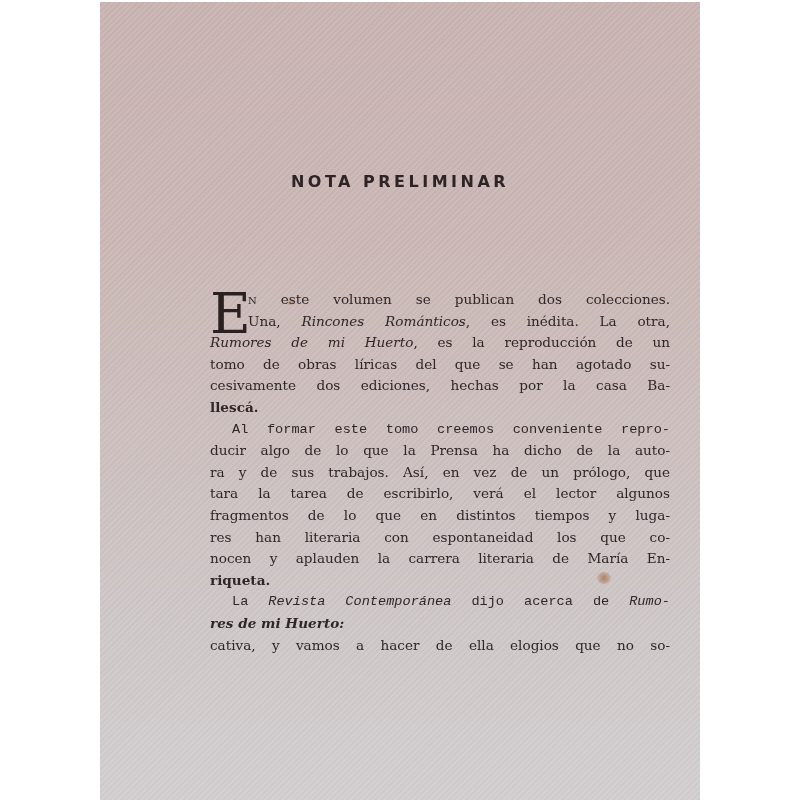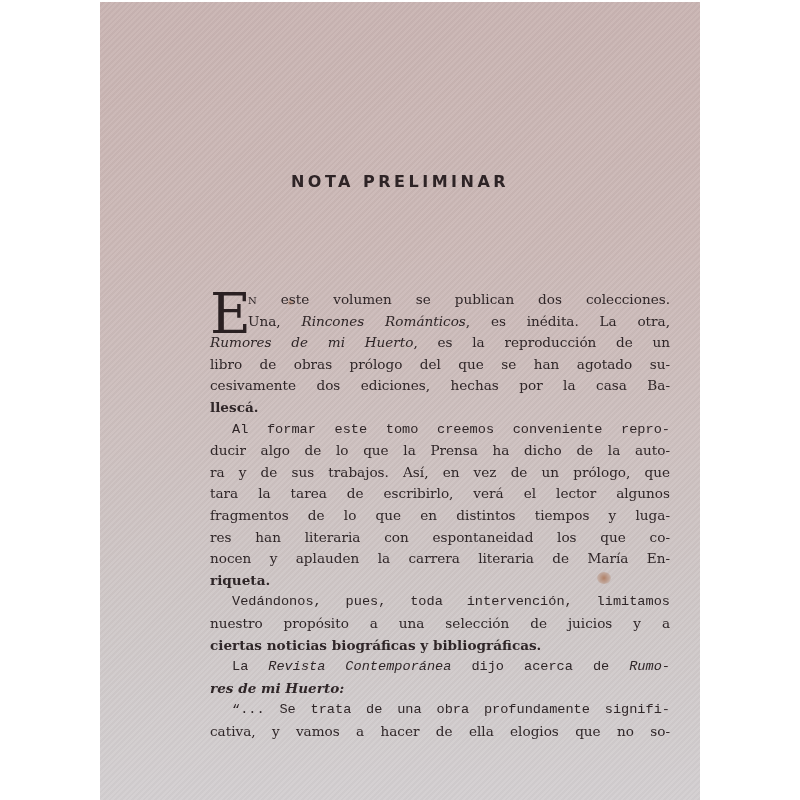--- a/index.html
+++ b/index.html
@@ -51,41 +51,35 @@
 <div class="page">
   <div class="stain2"></div>
   <div class="stain"></div>
   <div class="title">NOTA PRELIMINAR</div>
   <div class="text" id="body-text">
       <div style="position: relative;">
         <span class="dropcap">E</span>
         <span class="line after-cap"><span class="sc">N</span><span> este volumen se publican dos colecciones.</span></span>
         <span class="line after-cap"><span>Una, </span><i>Rincones Románticos</i><span>, es inédita. La otra,</span></span>
         <span class="line"><i>Rumores de mi Huerto</i><span>, es la reproducción de un</span></span>
-        <span class="line"><span>libro de obras prólogo del que se han agotado su-</span></span>
+        <span class="line"><span>tomo de obras líricas del que se han agotado su-</span></span>
         <span class="line"><span>cesivamente dos ediciones, hechas por la casa Ba-</span></span>
         <span class="line last"><span>llescá.</span></span>
       </div>
       <div style="position: relative;">
         <span class="line indent"><span>Al formar este tomo creemos conveniente repro-</span></span>
         <span class="line"><span>ducir algo de lo que la Prensa ha dicho de la auto-</span></span>
         <span class="line"><span>ra y de sus trabajos. Así, en vez de un prólogo, que</span></span>
         <span class="line"><span>tara la tarea de escribirlo, verá el lector algunos</span></span>
         <span class="line"><span>fragmentos de lo que en distintos tiempos y luga-</span></span>
         <span class="line"><span>res han literaria con espontaneidad los que co-</span></span>
         <span class="line"><span>nocen y aplauden la carrera literaria de María En-</span></span>
         <span class="line last"><span>riqueta.</span></span>
       </div>
       <div style="position: relative;">
-        <span class="line indent"><span>Vedándonos, pues, toda intervención, limitamos</span></span>
-        <span class="line"><span>nuestro propósito a una selección de juicios y a</span></span>
-        <span class="line last"><span>ciertas noticias biográficas y bibliográficas.</span></span>
-      </div>
-      <div style="position: relative;">
         <span class="line indent"><span>La </span><i>Revista Contemporánea</i><span> dijo acerca de </span><i>Rumo-</i></span>
         <span class="line last"><i>res de mi Huerto:</i></span>
       </div>
       <div style="position: relative;">
-        <span class="line indent"><span>“... Se trata de una obra profundamente signifi-</span></span>
         <span class="line"><span>cativa, y vamos a hacer de ella elogios que no so-</span></span>
       </div>
     </div>
 </div>
 
 </body></html>

